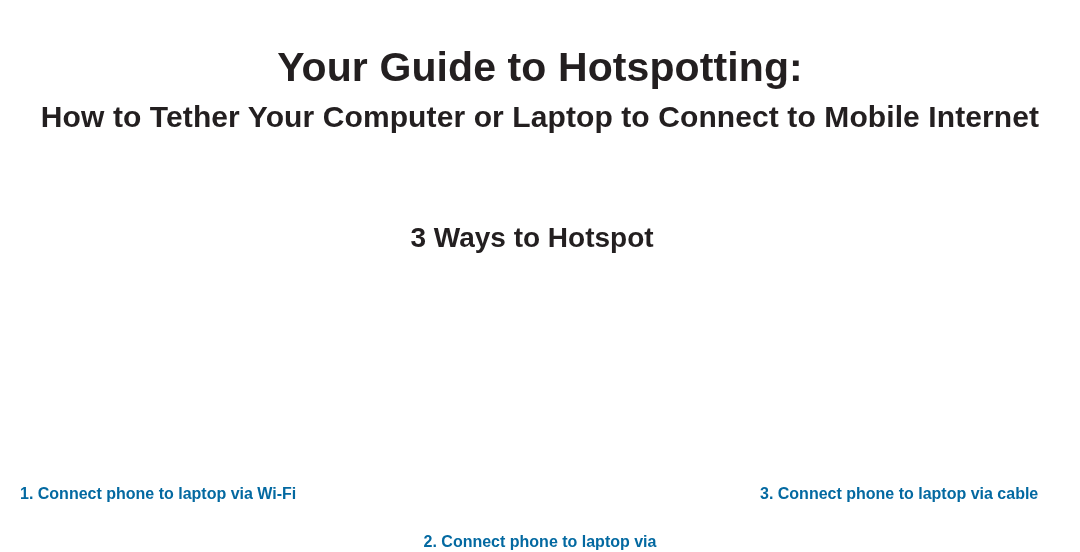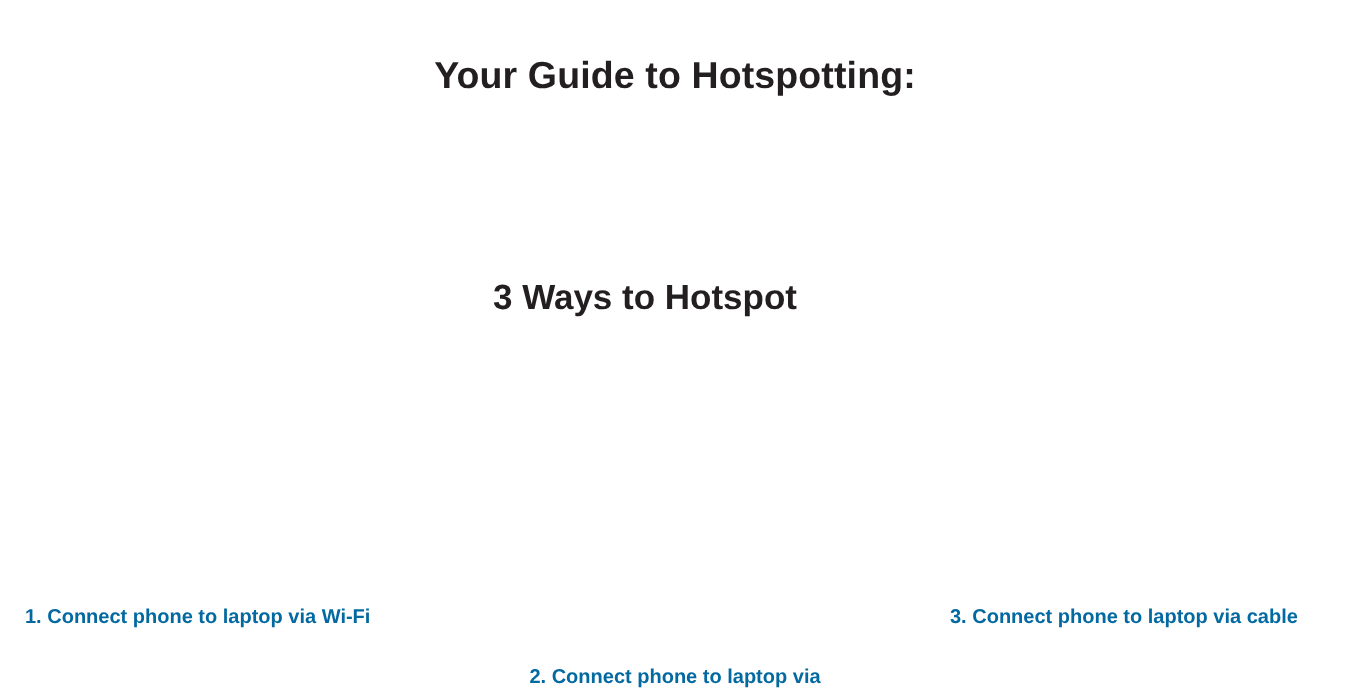--- a/index.html
+++ b/index.html
@@ -28,30 +28,30 @@
     width: 1080px;
     text-align: center;
   }
   .title-line {
     font-weight: bold;
     color: #231f20;
     letter-spacing: 0.1px;
     line-height: 1.16;
   }
   .title-line-1 {
-    font-size: 30px;
+    font-size: 41px;
   }
   .title-line-2 {
     font-size: 30px;
     margin-top: 8px;
   }
   .subtitle {
     position: absolute;
     top: 222px;
-    left: 0;
+    left: 16px;
     width: 1060px;
     text-align: center;
     font-size: 28px;
     font-weight: bold;
     color: #231f20;
   }
   .subtitle-inner {
     display: inline-block;
     transform: translateX(-14px);
   }
@@ -76,20 +76,21 @@
   .column.col-2 { text-align: center; margin-top: 48px; }
   .column.col-3 { text-align: left; }
 </style>
 </head>
 <body>
 
 <div class="page">
 
   <div class="title-block">
     <div class="title-line title-line-1">Your Guide to Hotspotting:</div>
+    <div class="title-line title-line-2">How to Tether Your Computer or Laptop to Connect to Mobile Internet</div>
   </div>
 
   <div class="subtitle">
     <span class="subtitle-inner">3 Ways to Hotspot</span>
   </div>
 
   <div class="columns">
     <div class="column col-1">1. Connect phone to laptop via Wi-Fi</div>
     <div class="column col-2">2. Connect phone to laptop via Bluetooth</div>
     <div class="column col-3">3. Connect phone to laptop via cable</div>

